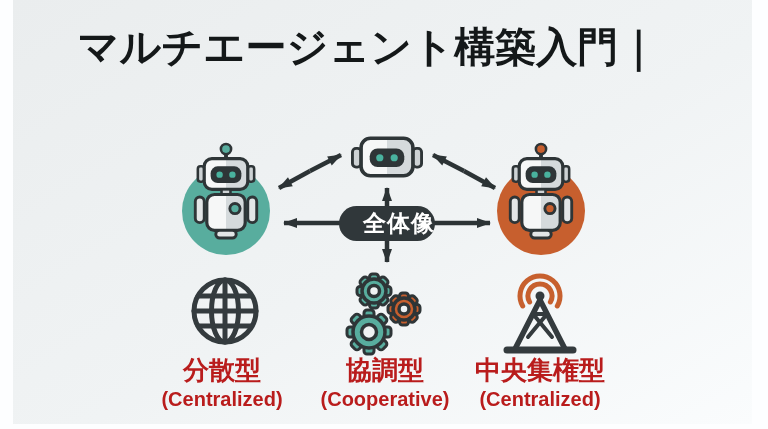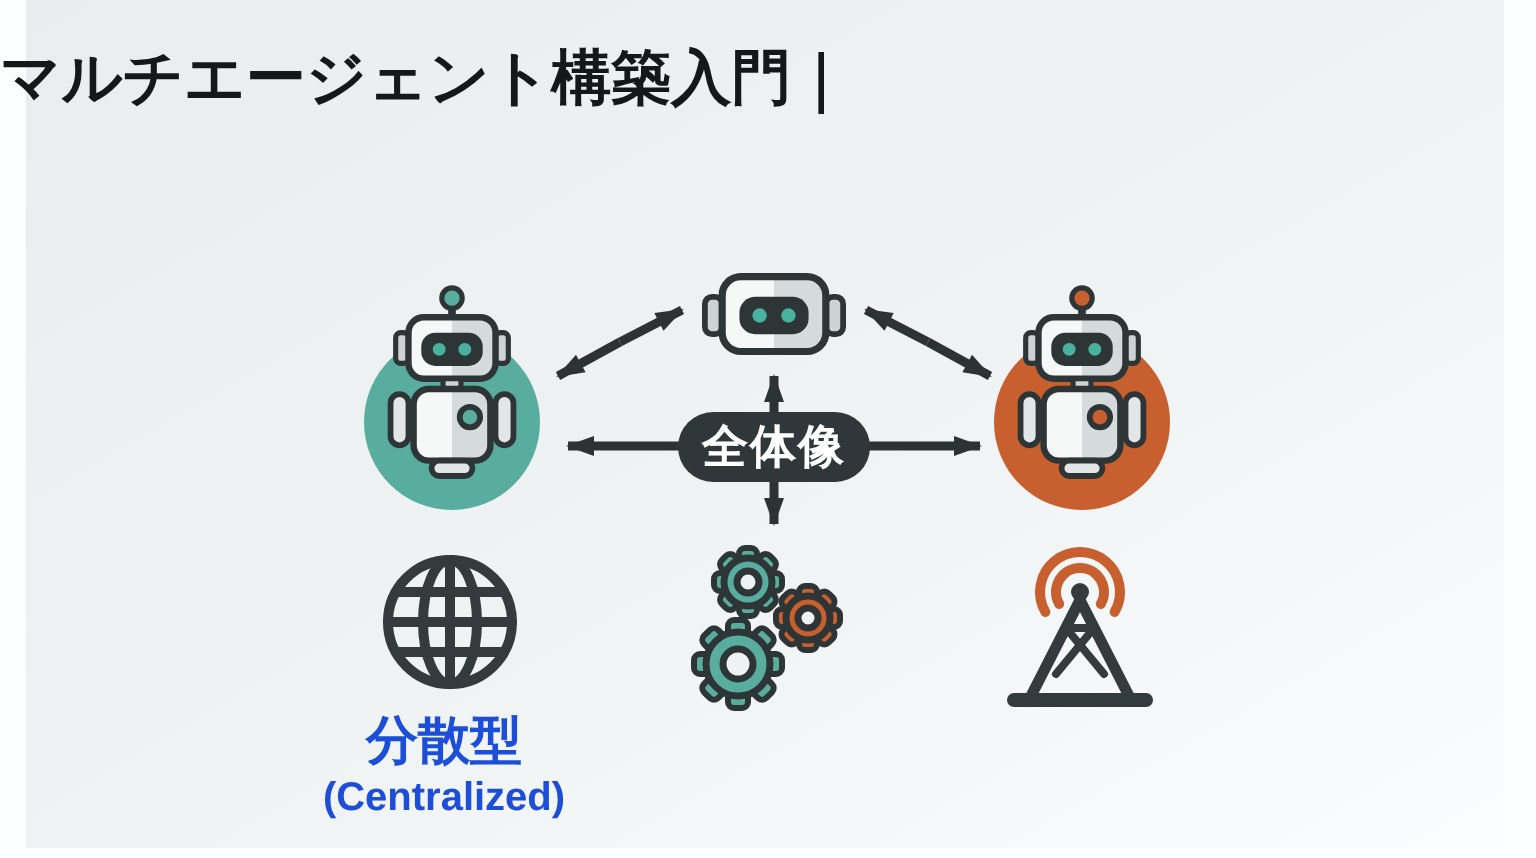--- a/index.html
+++ b/index.html
@@ -8,32 +8,32 @@
     font-family:"Liberation Sans","DejaVu Sans",sans-serif;
     background:#fdfeff;
   }
   .stage{position:relative;width:768px;height:429px;background:#fdfeff;}
   .panel{
     position:absolute;left:13px;right:16px;top:0;bottom:5px;
     background:linear-gradient(150deg,#eaedee 0%,#f0f3f4 55%,#fafcfd 100%);
   }
   .page-title{
     position:absolute;left:0;top:22px;width:736px;margin:0;
-    text-align:left;color:#141819;font-weight:900;
-    font-size:30px;line-height:1.22;letter-spacing:0px;
+    text-align:center;color:#141819;font-weight:900;
+    font-size:41px;line-height:1.22;letter-spacing:0px;
   }
   .page-title span{display:block;white-space:nowrap;}
   .diagram-svg{position:absolute;left:0;top:0;width:768px;height:429px;}
   .pill{
     position:absolute;left:339px;top:206px;width:96px;height:35px;
     background:#30373a;border-radius:18px;
-    display:flex;align-items:center;justify-content:center;
+    display:flex;align-items:center;justify-content:flex-end;
     color:#ffffff;font-size:23px;font-weight:800;letter-spacing:1px;
   }
-  .approach{position:absolute;top:356px;text-align:center;transform:translateX(-50%);color:#1d4ed8;}
+  .approach{position:absolute;top:356px;text-align:center;transform:translateX(-50%);color:#b91c1c;}
   .approach .jp{display:block;font-size:26px;font-weight:900;line-height:1.1;white-space:nowrap;}
   .approach .en{display:block;font-size:20px;font-weight:700;line-height:1.2;margin-top:2px;white-space:nowrap;}
   .approach-1{left:222px;}
   .approach-2{left:385px;}
   .approach-3{left:540px;}
 </style>
 </head>
 <body>
 
 <div class="stage">
@@ -180,13 +180,21 @@
   </svg>
 
   <div class="pill">
     <span>全体像</span>
   </div>
 
   <div class="approach approach-1">
     <span class="jp">分散型</span>
     <span class="en">(Centralized)</span>
   </div>
+  <div class="approach approach-2">
+    <span class="jp">協調型</span>
+    <span class="en">(Cooperative)</span>
+  </div>
+  <div class="approach approach-3">
+    <span class="jp">中央集権型</span>
+    <span class="en">(Centralized)</span>
+  </div>
 </div>
 
 </body></html>

